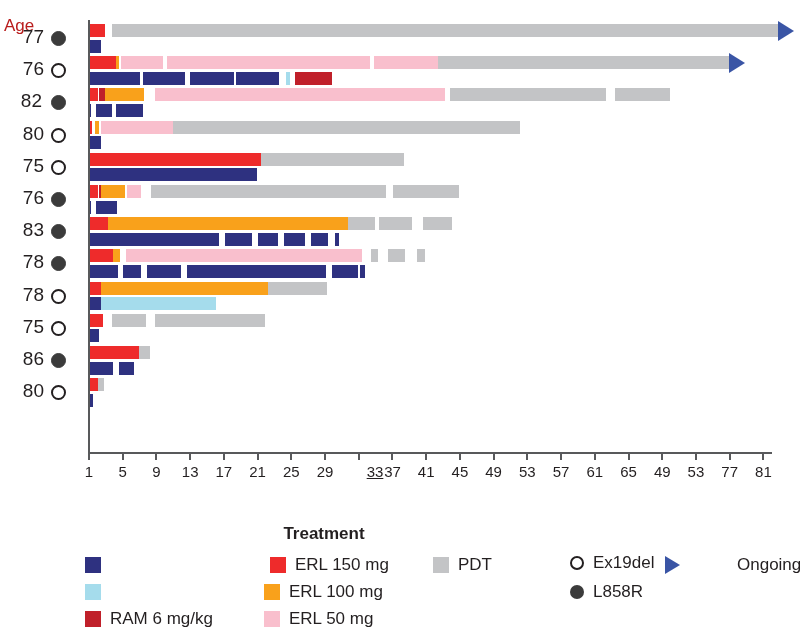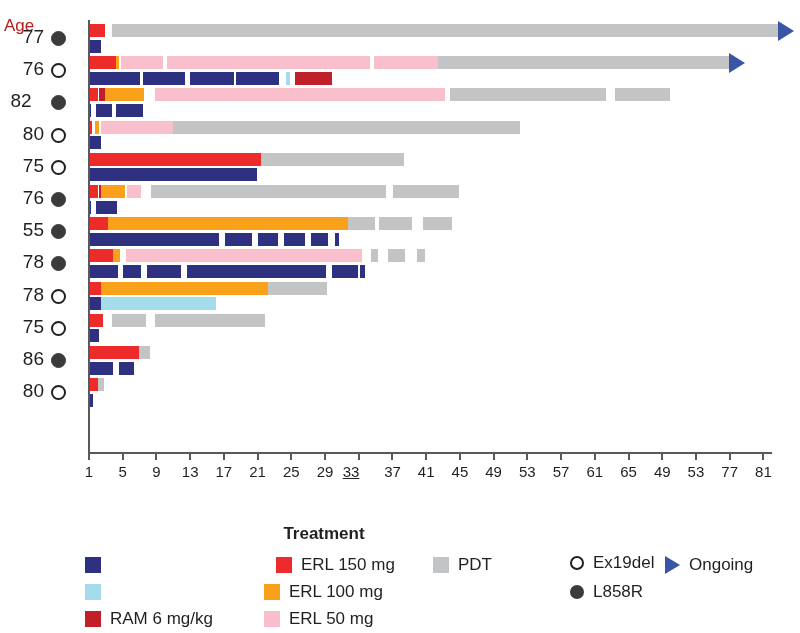--- a/index.html
+++ b/index.html
@@ -66,21 +66,21 @@
       <div class="seg" style="left: 167.242px; top: 56.2px; width: 203.163px; background: rgb(249, 191, 205);"></div>
       <div class="seg" style="left: 373.777px; top: 56.2px; width: 354.903px; background: rgb(249, 191, 205);"></div>
       <div class="seg" style="left: 437.845px; top: 56.2px; width: 290.835px; background: rgb(195, 196, 198);"></div>
       <div class="seg" style="left: 88px; top: 71.7px; width: 52.266px; background: rgb(46, 49, 128);"></div>
       <div class="seg" style="left: 142.795px; top: 71.7px; width: 42.15px; background: rgb(46, 49, 128);"></div>
       <div class="seg" style="left: 190.003px; top: 71.7px; width: 43.836px; background: rgb(46, 49, 128);"></div>
       <div class="seg" style="left: 235.525px; top: 71.7px; width: 42.993px; background: rgb(46, 49, 128);"></div>
       <div class="seg" style="left: 286.105px; top: 71.7px; width: 4.215px; background: rgb(165, 220, 236);"></div>
       <div class="seg" style="left: 294.535px; top: 71.7px; width: 37.092px; background: rgb(192, 32, 42);"></div>
       <div class="arrow" style="left: 728.68px; top: 53.2px;"></div>
-      <div class="abs age-label" style="left: 0; top: 90.4px; text-align: center;">82</div>
+      <div class="abs age-label" style="left: 0; top: 90.4px;">82</div>
       <div class="abs mut-marker mut-filled" style="left: 51px; top: 95.4px;"></div>
       <div class="seg" style="left: 88px; top: 88.4px; width: 10.116px; background: rgb(238, 43, 43);"></div>
       <div class="seg" style="left: 98.959px; top: 88.4px; width: 5.901px; background: rgb(192, 32, 42);"></div>
       <div class="seg" style="left: 104.86px; top: 88.4px; width: 39.621px; background: rgb(249, 161, 27);"></div>
       <div class="seg" style="left: 154.597px; top: 88.4px; width: 290.835px; background: rgb(249, 191, 205);"></div>
       <div class="seg" style="left: 449.647px; top: 88.4px; width: 156.798px; background: rgb(195, 196, 198);"></div>
       <div class="seg" style="left: 614.875px; top: 88.4px; width: 54.795px; background: rgb(195, 196, 198);"></div>
       <div class="seg" style="left: 88px; top: 103.9px; width: 3.372px; background: rgb(46, 49, 128);"></div>
       <div class="seg" style="left: 95.587px; top: 103.9px; width: 16.017px; background: rgb(46, 49, 128);"></div>
       <div class="seg" style="left: 115.819px; top: 103.9px; width: 26.976px; background: rgb(46, 49, 128);"></div>
@@ -99,21 +99,21 @@
       <div class="abs age-label" style="left: 2px; top: 187px;">76</div>
       <div class="abs mut-marker mut-filled" style="left: 51px; top: 192px;"></div>
       <div class="seg" style="left: 88px; top: 185px; width: 10.116px; background: rgb(238, 43, 43);"></div>
       <div class="seg" style="left: 98.959px; top: 185px; width: 3px; background: rgb(192, 32, 42);"></div>
       <div class="seg" style="left: 101.488px; top: 185px; width: 23.604px; background: rgb(249, 161, 27);"></div>
       <div class="seg" style="left: 126.778px; top: 185px; width: 14.331px; background: rgb(249, 191, 205);"></div>
       <div class="seg" style="left: 151.225px; top: 185px; width: 235.197px; background: rgb(195, 196, 198);"></div>
       <div class="seg" style="left: 393.166px; top: 185px; width: 65.754px; background: rgb(195, 196, 198);"></div>
       <div class="seg" style="left: 88px; top: 200.5px; width: 3.372px; background: rgb(46, 49, 128);"></div>
       <div class="seg" style="left: 96.43px; top: 200.5px; width: 21.075px; background: rgb(46, 49, 128);"></div>
-      <div class="abs age-label" style="left: 2px; top: 219.2px;">55</div>
+      <div class="abs age-label" style="left: 2px; top: 219.2px;">83</div>
       <div class="abs mut-marker mut-filled" style="left: 51px; top: 224.2px;"></div>
       <div class="seg" style="left: 88px; top: 217.2px; width: 20.232px; background: rgb(238, 43, 43);"></div>
       <div class="seg" style="left: 108.232px; top: 217.2px; width: 239.412px; background: rgb(249, 161, 27);"></div>
       <div class="seg" style="left: 347.644px; top: 217.2px; width: 26.976px; background: rgb(195, 196, 198);"></div>
       <div class="seg" style="left: 378.835px; top: 217.2px; width: 32.877px; background: rgb(195, 196, 198);"></div>
       <div class="seg" style="left: 422.671px; top: 217.2px; width: 29.505px; background: rgb(195, 196, 198);"></div>
       <div class="seg" style="left: 88px; top: 232.7px; width: 130.665px; background: rgb(46, 49, 128);"></div>
       <div class="seg" style="left: 224.566px; top: 232.7px; width: 27.819px; background: rgb(46, 49, 128);"></div>
       <div class="seg" style="left: 258.286px; top: 232.7px; width: 19.389px; background: rgb(46, 49, 128);"></div>
       <div class="seg" style="left: 284.419px; top: 232.7px; width: 21.075px; background: rgb(46, 49, 128);"></div>
@@ -172,21 +172,21 @@
       <div class="ticklabel" style="left: 175.16px;">13</div>
       <div class="tick" style="left: 222.88px;"></div>
       <div class="ticklabel" style="left: 208.88px;">17</div>
       <div class="tick" style="left: 256.6px;"></div>
       <div class="ticklabel" style="left: 242.6px;">21</div>
       <div class="tick" style="left: 290.32px;"></div>
       <div class="ticklabel" style="left: 276.32px;">25</div>
       <div class="tick" style="left: 324.04px;"></div>
       <div class="ticklabel" style="left: 310.04px;">29</div>
       <div class="tick" style="left: 357.76px;"></div>
-      <div class="ticklabel" style="left: 336px; text-decoration: underline;">33</div>
+      <div class="ticklabel" style="left: 360px; text-decoration: underline;">33</div>
       <div class="tick" style="left: 391.48px;"></div>
       <div class="ticklabel" style="left: 377.48px;">37</div>
       <div class="tick" style="left: 425.2px;"></div>
       <div class="ticklabel" style="left: 411.2px;">41</div>
       <div class="tick" style="left: 458.92px;"></div>
       <div class="ticklabel" style="left: 444.92px;">45</div>
       <div class="tick" style="left: 492.64px;"></div>
       <div class="ticklabel" style="left: 478.64px;">49</div>
       <div class="tick" style="left: 526.36px;"></div>
       <div class="ticklabel" style="left: 512.36px;">53</div>
@@ -213,21 +213,21 @@
         <div class="lg-row" style="left: 85px; top: 30px;">
           <div class="lg-swatch" style="background: rgb(46, 49, 128);"></div>
         </div>
         <div class="lg-row" style="left: 85px; top: 57px;">
           <div class="lg-swatch" style="background: rgb(165, 220, 236);"></div>
         </div>
         <div class="lg-row" style="left: 85px; top: 84px;">
           <div class="lg-swatch" style="background: rgb(192, 32, 42);"></div>
           <span class="lg-text">RAM 6 mg/kg</span>
         </div>
-        <div class="lg-row" style="left: 276px; top: 30px;">
+        <div class="lg-row" style="left: 270px; top: 30px;">
           <div class="lg-swatch" style="background: rgb(238, 43, 43);"></div>
           <span class="lg-text">ERL 150 mg</span>
         </div>
         <div class="lg-row" style="left: 264px; top: 57px;">
           <div class="lg-swatch" style="background: rgb(249, 161, 27);"></div>
           <span class="lg-text">ERL 100 mg</span>
         </div>
         <div class="lg-row" style="left: 264px; top: 84px;">
           <div class="lg-swatch" style="background: rgb(249, 191, 205);"></div>
           <span class="lg-text">ERL 50 mg</span>
@@ -237,20 +237,20 @@
           <span class="lg-text">PDT</span>
         </div>
         <div class="lg-row" style="left: 570px; top: 28px;">
           <div class="lg-circle open"></div>
           <span class="lg-text">Ex19del</span>
         </div>
         <div class="lg-row" style="left: 570px; top: 57px;">
           <div class="lg-circle filled"></div>
           <span class="lg-text">L858R</span>
         </div>
-        <div class="lg-row" style="left: 665px; top: 30px;">
+        <div class="lg-row" style="left: 665px; top: 30px; gap: 48px;">
           <div class="lg-arrow"></div>
           <span class="lg-text">Ongoing</span>
         </div>
       </div>
   </div>
 
 </div>
 
 </body></html>

